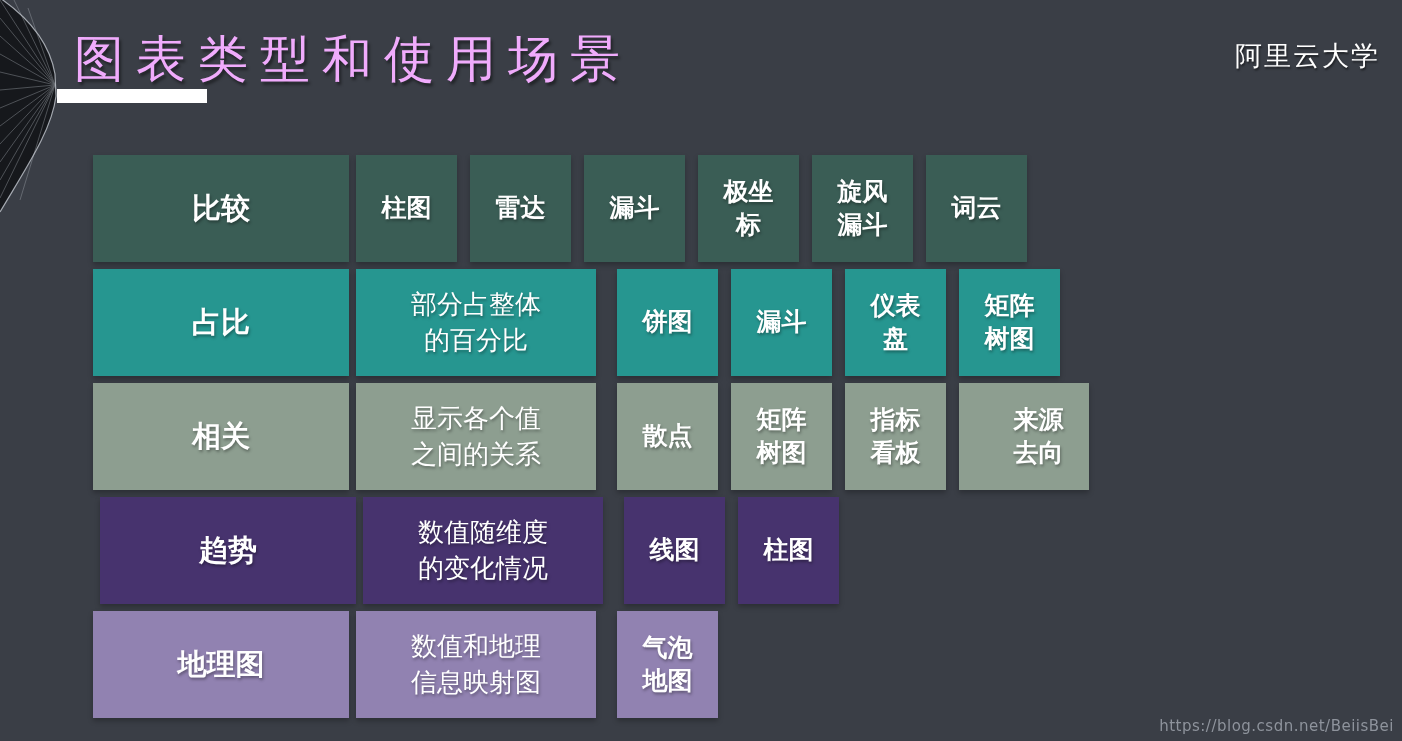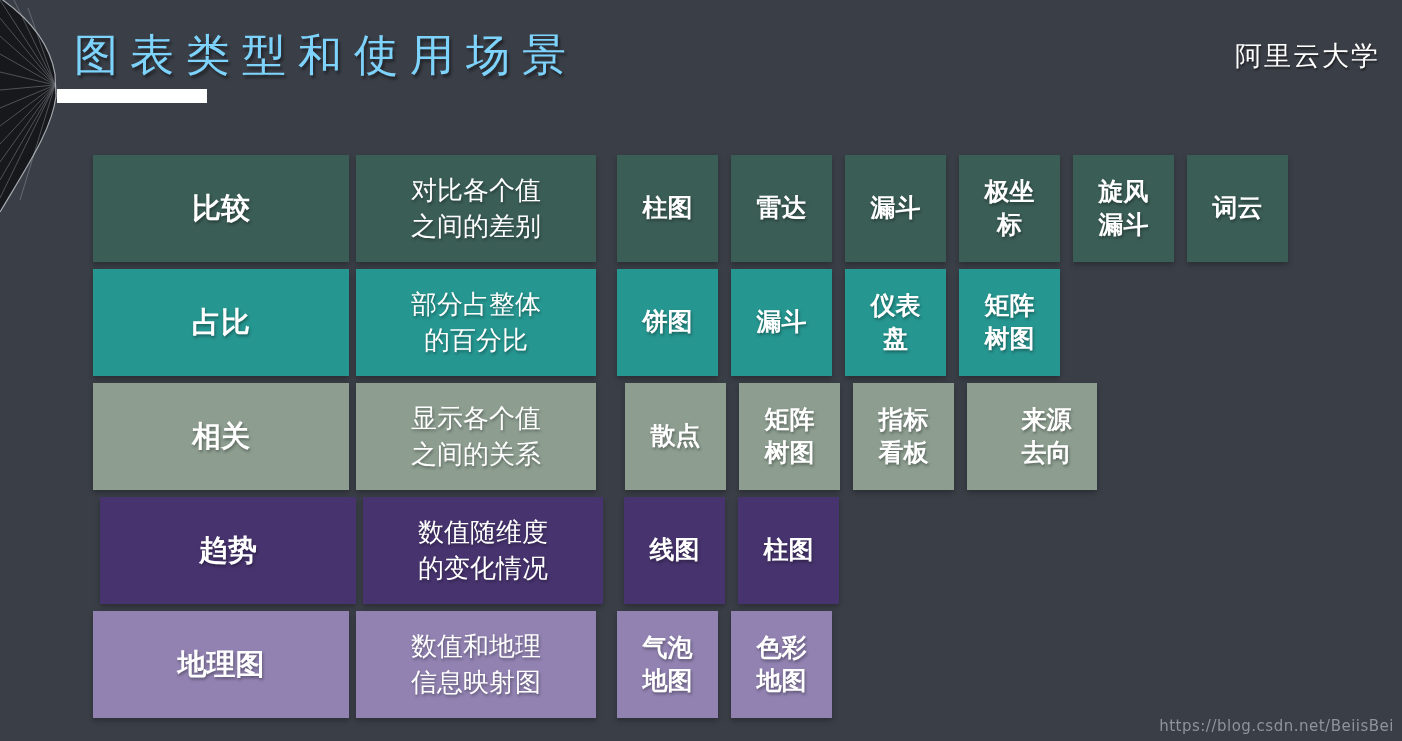--- a/index.html
+++ b/index.html
@@ -6,22 +6,22 @@
   body {
     width: 1402px; height: 741px;
     background: #3a3e46;
     position: relative;
     overflow: hidden;
     font-family: "DejaVu Sans", "Liberation Sans", sans-serif;
     color: #ffffff;
   }
   .slide-title {
     position: absolute; left: 74px; top: 26px;
-    font-size: 44px; letter-spacing: 12px; font-weight: 500;
-    color: #7dd3fc; white-space: nowrap;
+    font-size: 50px; letter-spacing: 12px; font-weight: 500;
+    color: #f0abfc; white-space: nowrap;
     text-shadow: 2px 3px 3px rgba(0,0,0,0.45);
   }
   .title-underline {
     position: absolute; left: 57px; top: 89px;
     width: 150px; height: 14px; background: #ffffff;
   }
   .brand {
     position: absolute; right: 22px; top: 38px;
     font-size: 27px; letter-spacing: 2px; color: #ffffff;
     text-shadow: 1px 2px 2px rgba(0,0,0,0.5);
@@ -76,23 +76,20 @@
 <div class="slide-title">图表类型和使用场景</div>
 <div class="title-underline"></div>
 <div class="brand">阿里云大学</div>
 
 <div class="table">
 
   <div class="row">
     <div class="cell cat" style="background: rgb(58, 93, 85); align-items: center;">
         <span>比较</span>
       </div>
-    <div class="cell desc" style="background: rgb(58, 93, 85);">
-        <span class="wrap5">对比各个值之间的差别</span>
-      </div>
     <div class="cell chart" style="background: rgb(58, 93, 85);">
         <span class="wrap2">柱图</span>
       </div>
     <div class="cell chart" style="background: rgb(58, 93, 85);">
         <span class="wrap2">雷达</span>
       </div>
     <div class="cell chart" style="background: rgb(58, 93, 85);">
         <span class="wrap2">漏斗</span>
       </div>
     <div class="cell chart" style="background: rgb(58, 93, 85);">
@@ -127,21 +124,21 @@
       </div>
   </div>
 
   <div class="row">
     <div class="cell cat" style="background: rgb(141, 158, 144);">
         <span>相关</span>
       </div>
     <div class="cell desc" style="background: rgb(141, 158, 144);">
         <span class="wrap5">显示各个值之间的关系</span>
       </div>
-    <div class="cell chart" style="background: rgb(141, 158, 144); margin-left: 8px;">
+    <div class="cell chart" style="background: rgb(141, 158, 144);">
         <span class="wrap2">散点</span>
       </div>
     <div class="cell chart" style="background: rgb(141, 158, 144);">
         <span class="wrap2">矩阵树图</span>
       </div>
     <div class="cell chart" style="background: rgb(141, 158, 144);">
         <span class="wrap2">指标看板</span>
       </div>
     <div class="cell chart" style="background: rgb(141, 158, 144); padding-left: 29px;">
         <span class="wrap2">来源去向</span>
@@ -166,20 +163,17 @@
   <div class="row">
     <div class="cell cat" style="background: rgb(145, 130, 177);">
         <span>地理图</span>
       </div>
     <div class="cell desc" style="background: rgb(145, 130, 177);">
         <span class="wrap5">数值和地理信息映射图</span>
       </div>
     <div class="cell chart" style="background: rgb(145, 130, 177);">
         <span class="wrap2">气泡地图</span>
       </div>
-    <div class="cell chart" style="background: rgb(145, 130, 177);">
-        <span class="wrap2">色彩地图</span>
-      </div>
   </div>
 
 </div>
 
 <div class="watermark">https://blog.csdn.net/BeiisBei</div>
 
 </body></html>

